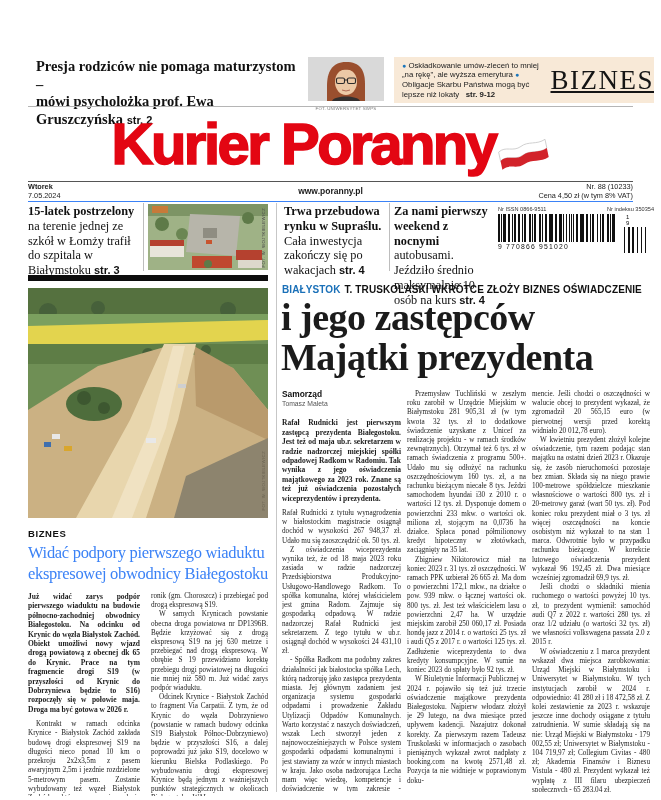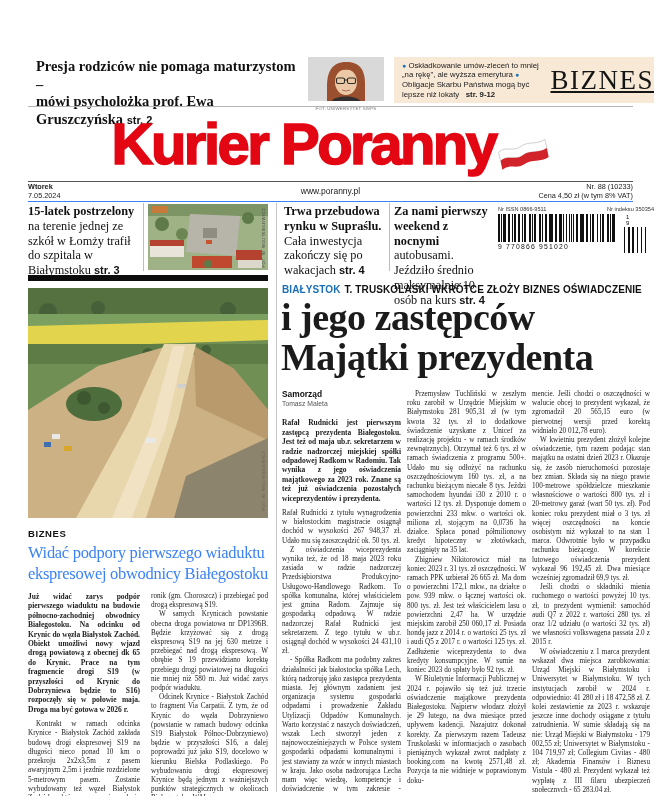--- a/index.html
+++ b/index.html
@@ -25,21 +25,21 @@
   
   .masthead{left:0;top:106px;width:661px;height:74px;display:flex;align-items:center;justify-content:center;}
   .masthead-title{font-weight:bold;font-size:58px;letter-spacing:-2.5px;color:#e30613;
                   -webkit-text-stroke:1.6px #e30613;white-space:nowrap;}
   .flag{margin-left:2px;margin-top:26px;}
 
   
   .dateline{left:28px;top:181px;width:605px;height:19px;border-top:1px solid #555;border-bottom:1px solid #3b82f6;
             display:flex;align-items:center;font-size:7.3px;line-height:8.2px;}
   .dl-left{width:200px;font-weight:bold;}
-  .dl-center{width:205px;text-align:center;font-weight:normal;font-size:8.5px;}
+  .dl-center{width:205px;text-align:center;font-weight:bold;font-size:8.5px;}
   .dl-right{width:200px;text-align:right;color:#222;}
 
   
   .teaser{font-family:"Liberation Serif","DejaVu Serif",serif;font-size:12.3px;line-height:14.8px;color:#111;}
   .teaser b{font-weight:bold;}
   .teaser .pg{font-family:"Liberation Sans","DejaVu Sans",sans-serif;font-weight:bold;font-size:11px;}
   .t1{left:28px;top:204px;width:114px;}
   .thumb-wrap{left:148px;top:204px;width:120px;height:66px;}
   .t2{left:284px;top:204px;width:101px;}
   .t3{left:394px;top:204px;width:98px;}

